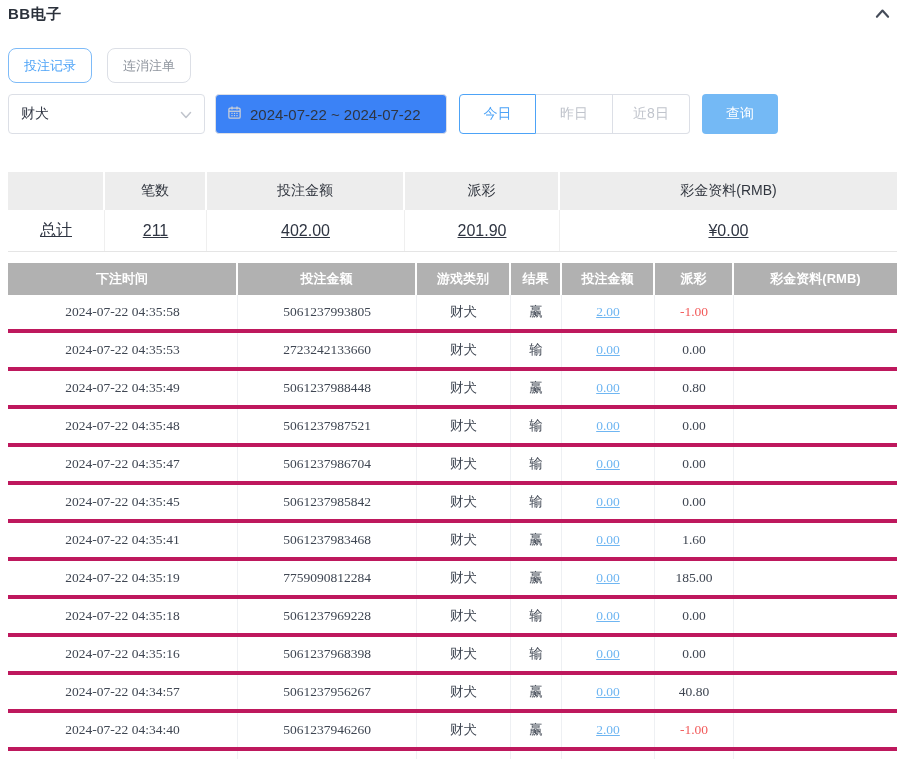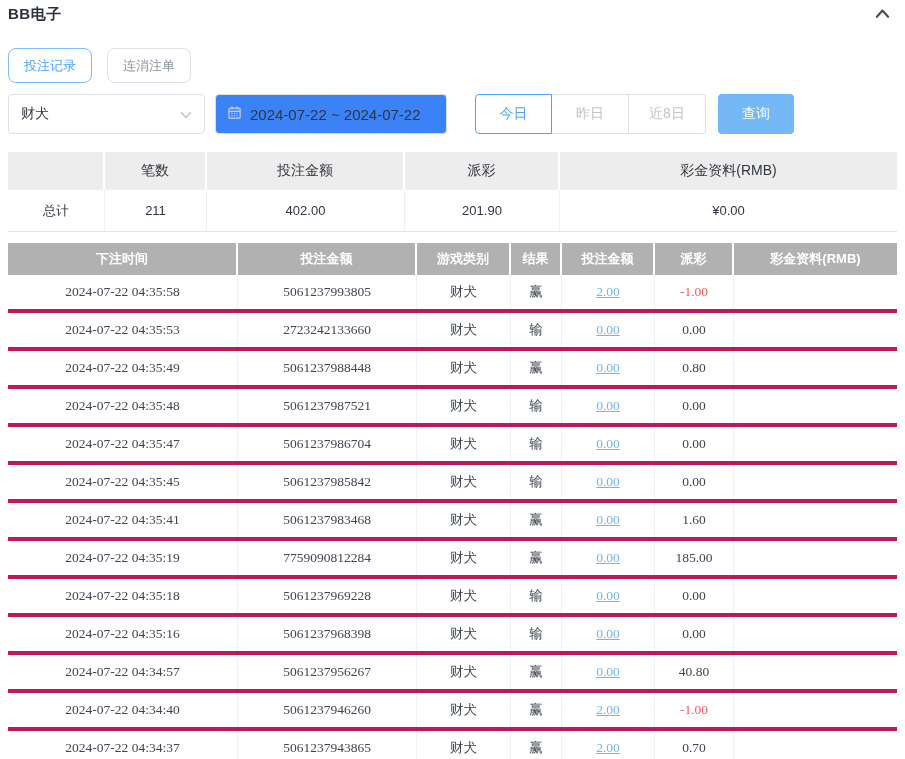--- a/index.html
+++ b/index.html
@@ -29,48 +29,49 @@
   .select {
     width: 197px; height: 40px; border: 1px solid #dcdfe6; border-radius: 4px;
     display: flex; align-items: center; justify-content: space-between;
     padding: 0 12px; font-size: 14px; color: #2f3542; cursor: pointer; background: #fff;
   }
   .date-input {
     margin-left: 10px; width: 232px; height: 40px; border: 1px solid #dcdfe6; border-radius: 4px;
     display: flex; align-items: center; gap: 8px; padding: 0 11px; font-size: 15px; color: #2f3542;
     cursor: pointer; background: #3b82f6;
   }
-  .btn-group { margin-left: 28px; display: flex; }
+  .btn-group { margin-left: 12px; display: flex; }
   .qbtn {
     height: 40px; min-width: 77px; padding: 0 18px; background: #fff; font-size: 14px;
     border: 1px solid #dcdfe6; border-left-width: 0; color: #c0c4cc; cursor: pointer;
     font-family: inherit;
   }
   .qbtn:first-child { border-left-width: 1px; border-radius: 4px 0 0 4px; }
   .qbtn:last-child { border-radius: 0 4px 4px 0; }
   .qbtn.active { color: var(--accent, #4da3f7); border: 1px solid var(--accent, #4da3f7); }
   .qbtn.active + .qbtn { border-left-width: 0; }
   .query-btn {
     margin-left: 12px; height: 40px; width: 76px; border: none; border-radius: 4px;
     background: var(--primary-btn, #74b9f5); color: #fff; font-size: 14px; cursor: pointer;
     font-family: inherit;
   }
 
   
-  .sum-table { margin-top: 18px; }
+  .sum-table { margin-top: 38px; }
   .sum-header { display: flex; height: 38px; }
   .sum-header .sc {
     background: var(--summary-header-bg, #ededed); display: flex; align-items: center; justify-content: center;
     font-size: 14px; color: #30353e; border-right: 2px solid #fff;
   }
   .sum-header .sc:last-child { border-right: none; }
   .sum-row { display: flex; height: 42px; border-bottom: 1px solid #e5e5e5; }
   .sum-row .sc {
-    display: flex; align-items: center; justify-content: center; font-size: 13px; color: #2f3542;
+    display: flex; align-items: center; justify-content: center; font-size: 16px; color: #2f3542;
     border-right: 1px solid #efefef;
+    text-decoration: underline;
   }
   .sum-row .sc:last-child { border-right: none; }
   .c0 { width: 97px; } .c1 { width: 102px; } .c2 { width: 198px; } .c3 { width: 155px; } .c4 { flex: 1; }
 
   
   .main-table { margin-top: 11px; }
   .mt-header { display: flex; height: 32px; }
   .mt-header .mc {
     background: var(--table-header-bg, #b1b1b1); color: #fff; font-weight: bold; font-size: 13px;
     display: flex; align-items: center; justify-content: center; border-right: 2px solid #fff;

